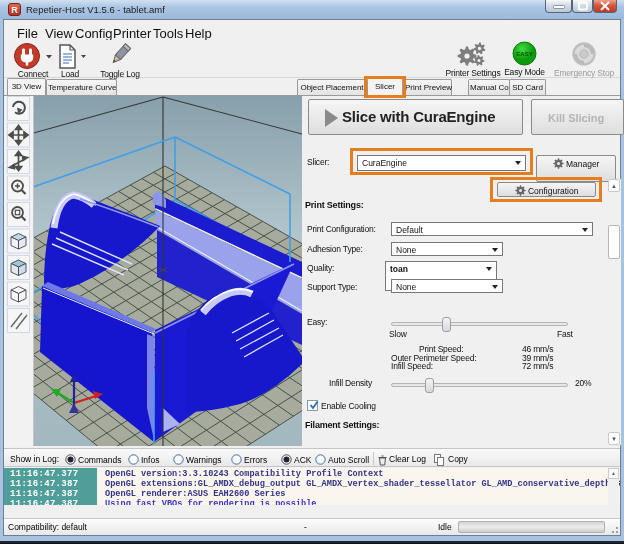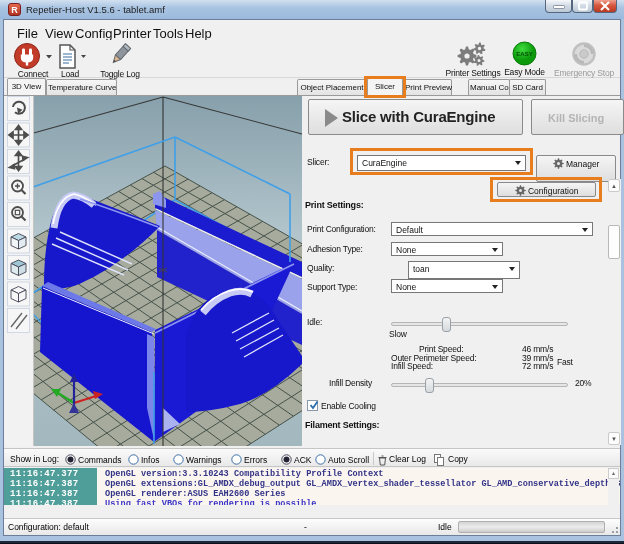--- a/index.html
+++ b/index.html
@@ -278,34 +278,34 @@
 <div class="dd" style="left:89px;top:126px;width:202px;height:14px;">
           <span class="t">Default</span>
           <span class="a" style="height:12px;"></span>
         </div>
 <div class="lbl" style="left:5px;top:148px;">Adhesion Type:</div>
 <div class="dd" style="left:89px;top:146px;width:112px;height:14px;">
           <span class="t">None</span>
           <span class="a" style="height:12px;"></span>
         </div>
 <div class="lbl" style="left:5px;top:167px;">Quality:</div>
-<div class="dd" style="left:106px;top:165px;width:112px;height:18px;">
+<div class="dd" style="left:83px;top:165px;width:112px;height:30px;font-weight:bold;">
           <span class="t">toan</span>
           <span class="a" style="height:12px;"></span>
         </div>
 <div class="lbl" style="left:5px;top:186px;">Support Type:</div>
 <div class="dd" style="left:89px;top:183px;width:112px;height:14px;">
           <span class="t">None</span>
           <span class="a" style="height:12px;"></span>
         </div>
-<div class="lbl" style="left:5px;top:221px;">Idle:</div>
+<div class="lbl" style="left:5px;top:221px;">Easy:</div>
 <div class="slider-track" style="left:89px;top:226px;width:177px;"></div>
 <div class="slider-thumb" style="left:140px;top:221px;"></div>
 <div class="lbl" style="left:87px;top:233px;">Slow</div>
-<div class="lbl" style="left:255px;top:233px;margin-top:28px;">Fast</div>
+<div class="lbl" style="left:255px;top:233px;">Fast</div>
 <div class="lbl" style="left:89px;top:248px;padding-left:28px;">Print Speed:</div>
         <div class="lbl" style="left:220px;top:248px;">46 mm/s</div>
 <div class="lbl" style="left:89px;top:256.5px;">Outer Perimeter Speed:</div>
         <div class="lbl" style="left:220px;top:256.5px;">39 mm/s</div>
 <div class="lbl" style="left:89px;top:265px;">Infill Speed:</div>
         <div class="lbl" style="left:220px;top:265px;">72 mm/s</div>
 <div class="lbl" style="left:3px;top:282px;padding-left:24px;">Infill Density</div>
 <div class="slider-track" style="left:89px;top:287px;width:177px;"></div>
 <div class="slider-thumb" style="left:123px;top:282px;"></div>
 <div class="lbl" style="left:273px;top:282px;">20%</div>
@@ -365,21 +365,21 @@
 OpenGL extensions:GL_AMDX_debug_output GL_AMDX_vertex_shader_tessellator GL_AMD_conservative_depth G
 OpenGL renderer:ASUS EAH2600 Series
 <span style="color:#3b35c8">Using fast VBOs for rendering is possible</span></div>
   <div style="position:absolute;right:1px;top:0px;width:11px;height:49px;background:#f0f0f0;">
     <div style="position:absolute;top:0;width:11px;height:11px;background:#fbfbfb;border:1px solid #ccc;font-size:5px;text-align:center;color:#666;line-height:10px;">▲</div>
     <div style="position:absolute;bottom:0;width:11px;height:11px;background:#fbfbfb;border:1px solid #ccc;font-size:5px;text-align:center;color:#666;line-height:10px;">▼</div>
   </div>
 </div>
 
     <div class="statusbar">
-      <span style="position:absolute;left:4px;top:3px;">Configuration: default</span>
+      <span style="position:absolute;left:4px;top:3px;">Compatibility: default</span>
       <span style="position:absolute;left:300px;top:3px;">-</span>
       <span style="position:absolute;left:434px;top:3px;">Idle</span>
       <div style="position:absolute;left:454px;top:2px;width:147px;height:12px;border:1px solid #b0b0b0;background:linear-gradient(#d4d4d4,#ececec 50%,#cccccc);border-radius:2px;"></div>
       <svg style="position:absolute;right:1px;bottom:1px;" width="9" height="9">
           <g fill="#9aa0a8">
             <rect x="6" y="6" width="2" height="2"></rect>
             <rect x="6" y="2" width="2" height="2"></rect>
             <rect x="2" y="6" width="2" height="2"></rect>
           </g>
         </svg>

